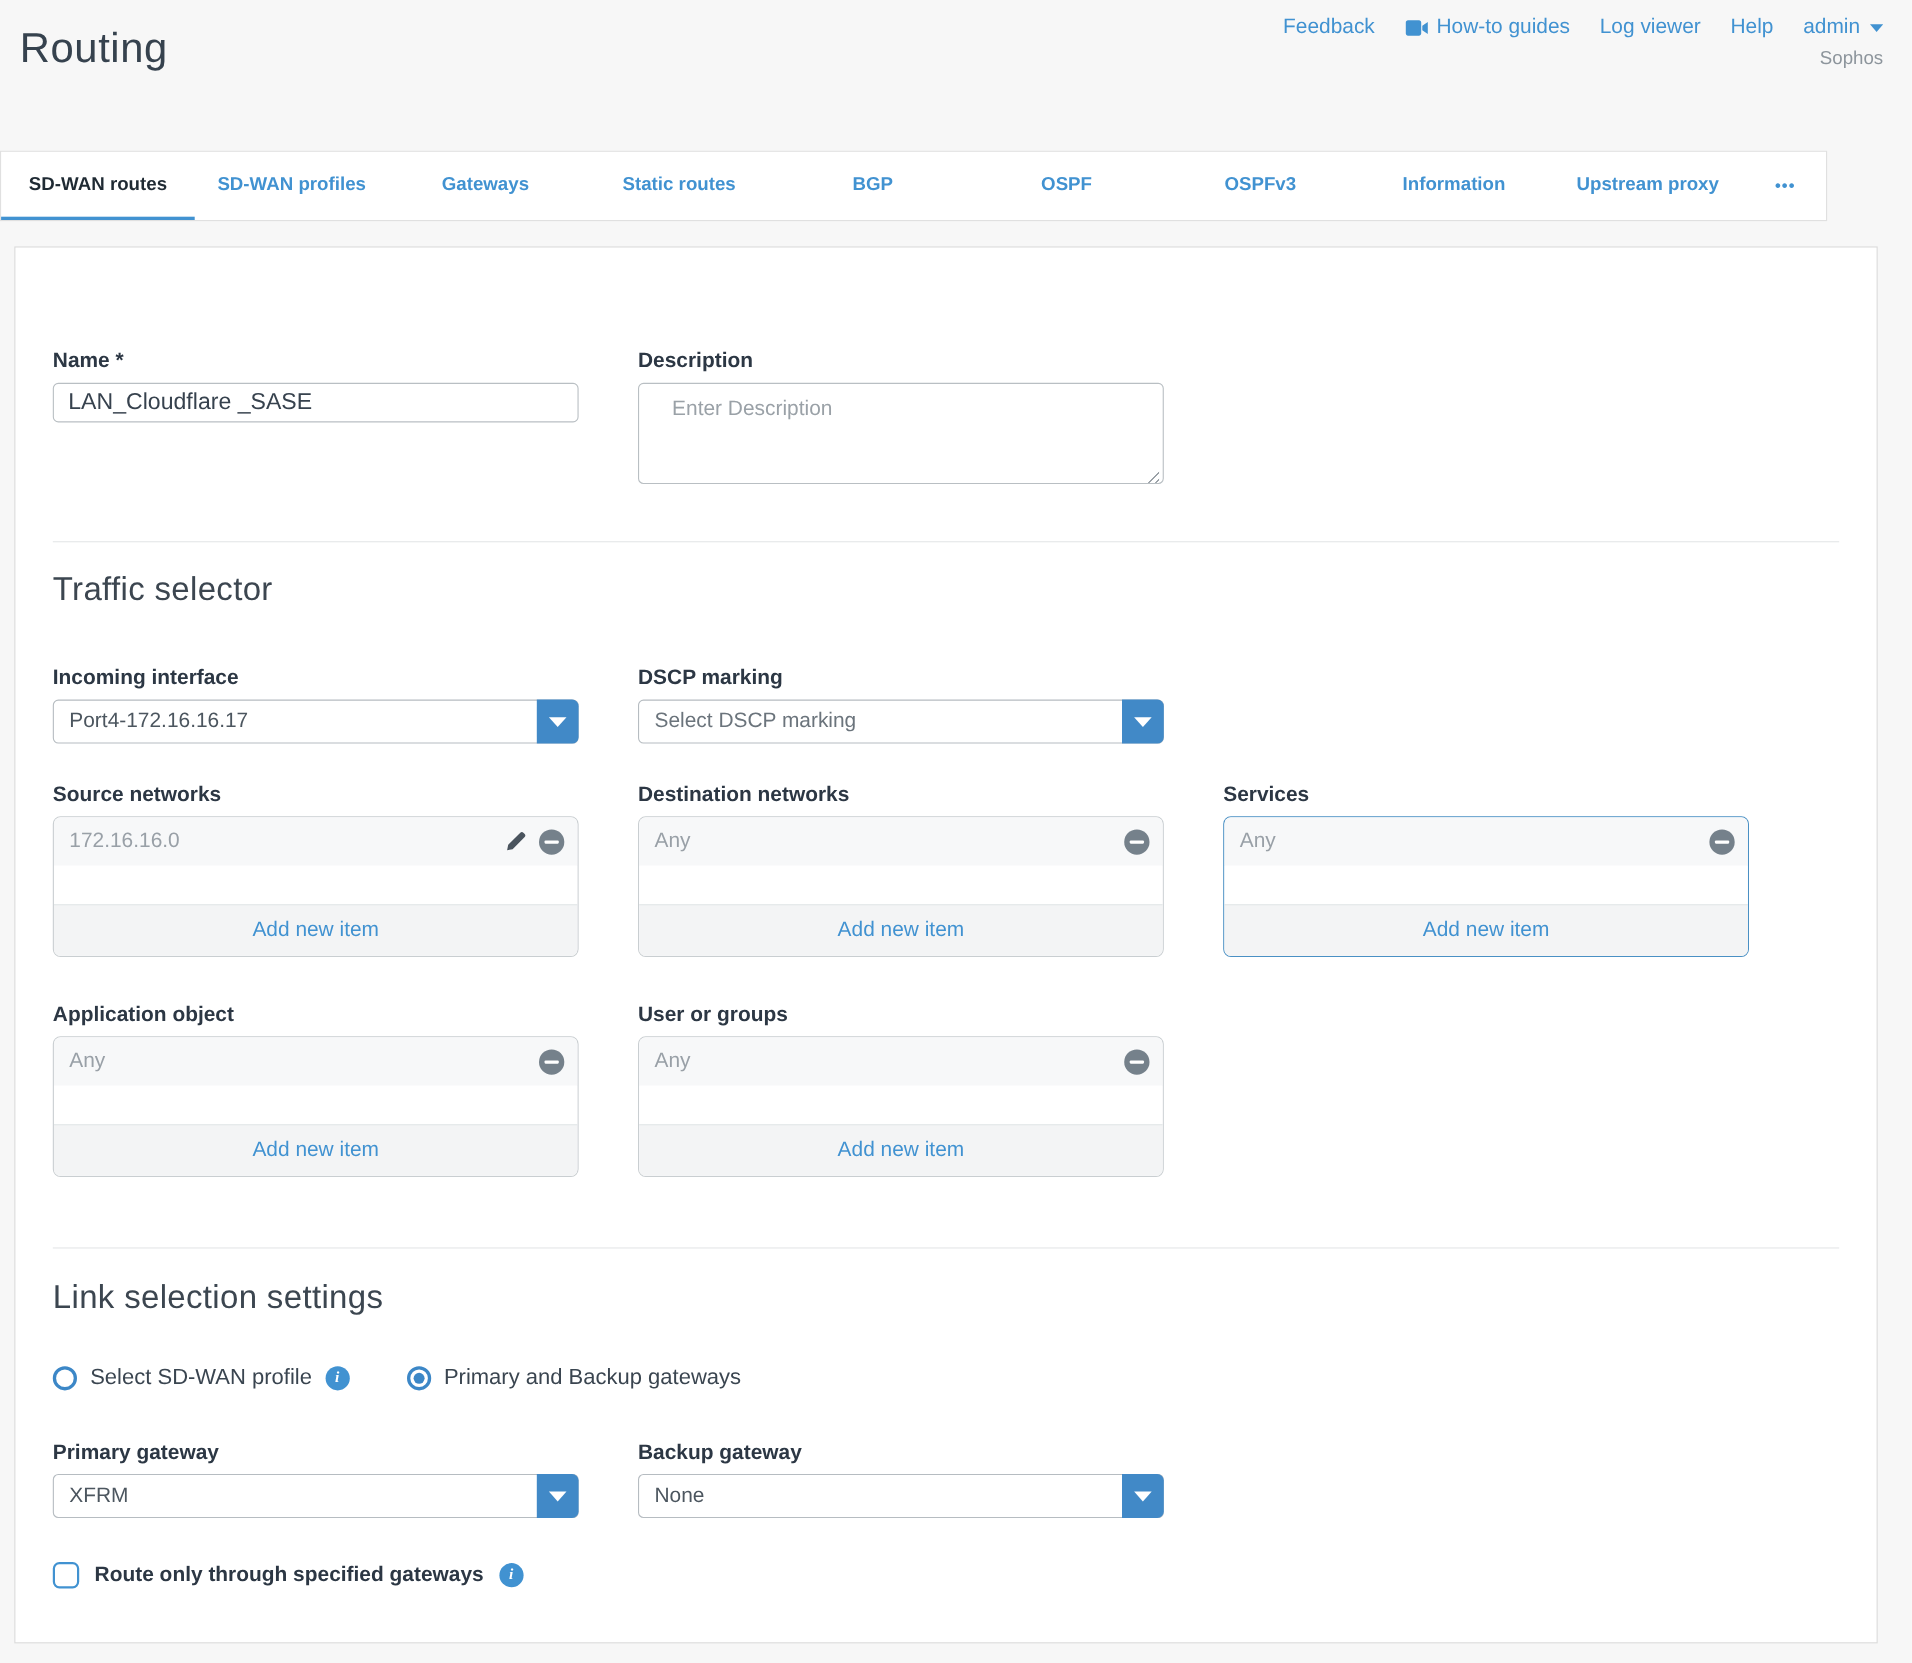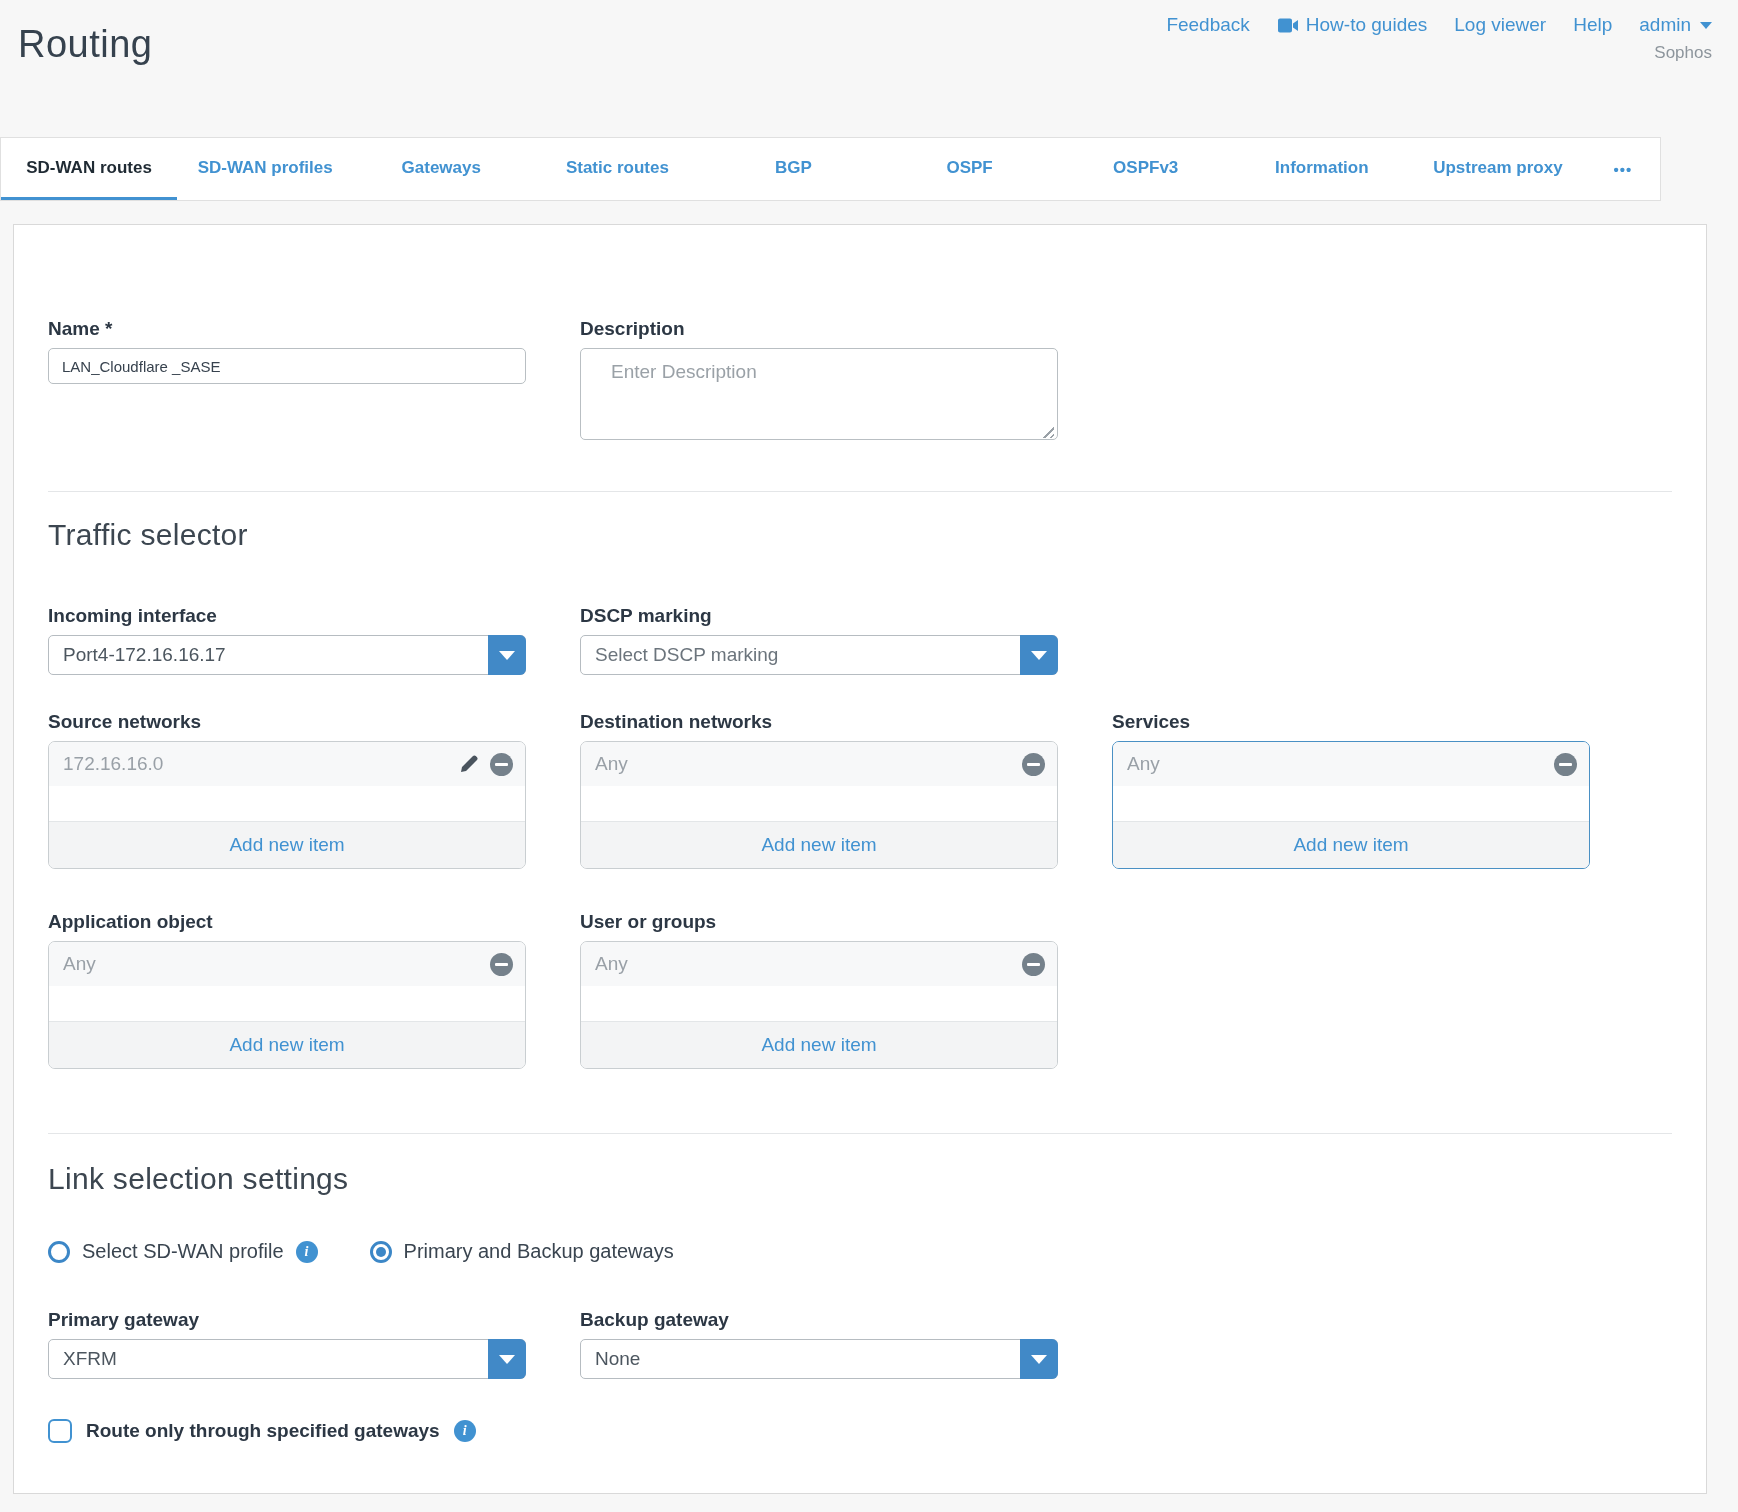--- a/index.html
+++ b/index.html
@@ -60,21 +60,21 @@
     font-size:19px;font-weight:700;color:#2c3744;margin-bottom:8px;
   }
   .divider{border:0;border-top:1px solid #e4e6e8;margin:0;}
   .section-heading{
     font-size:30px;font-weight:400;color:#3c4650;letter-spacing:.3px;
   }
   
   .text-input{
     width:100%;box-sizing:border-box;height:36px;
     border:1px solid #b9bfc3;border-radius:5px;
-    padding:0 13px;font-size:15px;color:#37424e;
+    padding:0 13px;font-size:21px;color:#37424e;
     font-family:"Liberation Sans","DejaVu Sans",sans-serif;
     outline:none;background:#fff;
   }
   .desc-wrap{position:relative;width:100%;}
   .textarea{
     width:100%;box-sizing:border-box;height:92px;resize:none;
     border:1px solid #b9bfc3;border-radius:5px;
     padding:12px 30px;font-size:19px;color:#37424e;
     font-family:"Liberation Sans","DejaVu Sans",sans-serif;outline:none;background:#fff;
   }

